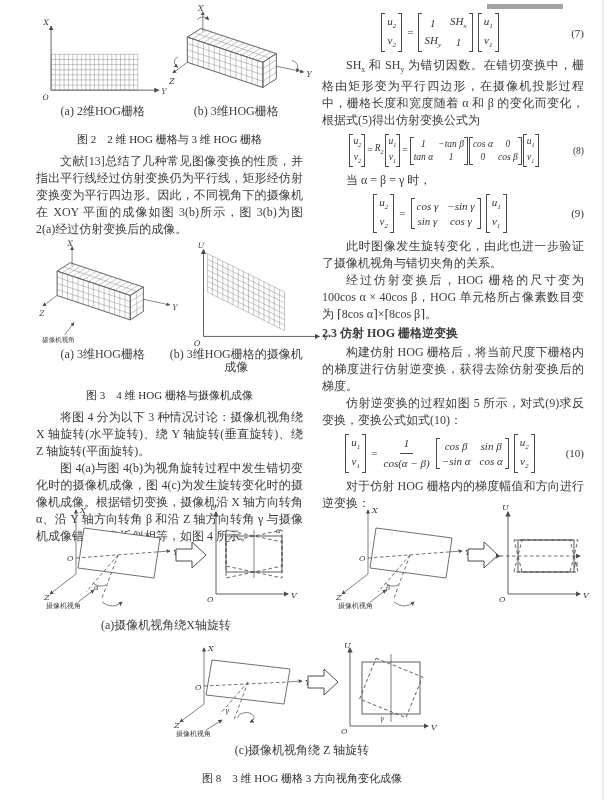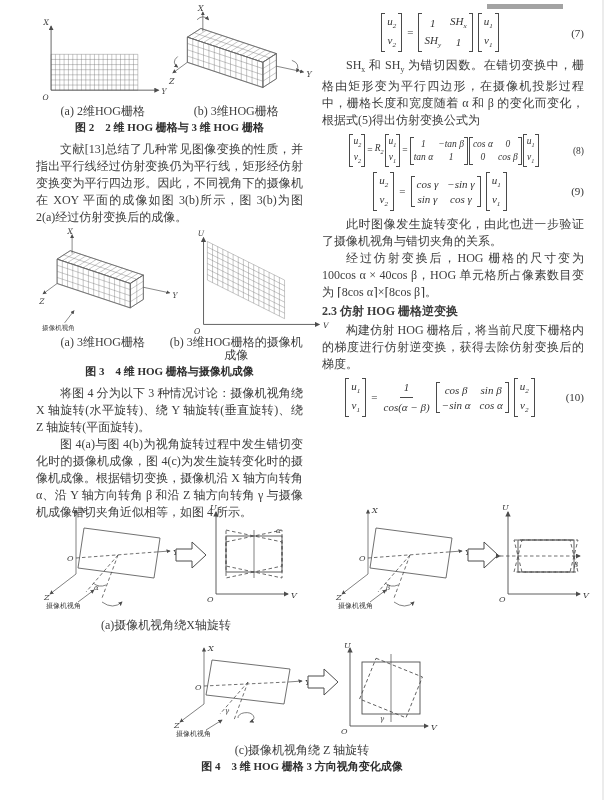--- a/index.html
+++ b/index.html
@@ -17,21 +17,21 @@
   .col-left{left:36px;top:6px;width:267px;}
   .col-right{left:322px;top:8px;width:262px;}
   p{margin:0;}
   .indent{text-indent:2em;}
 
   .figblock{text-align:center;margin:2px 0 6px 0;}
   .figpair{display:flex;justify-content:space-between;align-items:flex-end;}
   .subcaps{display:flex;}
   .subcap{font-size:12px;line-height:13px;color:#3f3f3f;text-align:center;text-indent:0;}
   .subcap.half{width:50%;}
-  .figcap{font-size:11px;font-weight:bold;color:#2e2e2e;line-height:15px;margin-top:2px;text-align:center;text-indent:0;}
+  .figcap{font-size:11px;font-weight:normal;color:#2e2e2e;line-height:15px;margin-top:14px;text-align:center;text-indent:0;}
 
   .h23{font-weight:bold;font-size:12px;margin:2px 0;text-indent:0;}
 
   
   .eq{position:relative;display:flex;align-items:center;justify-content:center;
       gap:3px;margin:5px 0;padding-right:26px;font-size:11px;font-style:italic;color:#333;}
   .eq .op{font-style:normal;padding:0 1px;}
   .eqnum{position:absolute;right:0;top:50%;transform:translateY(-50%);font-style:normal;}
   .mx{display:inline-grid;position:relative;padding:2px 6px;margin:0 1px;
       row-gap:3px;column-gap:9px;justify-items:center;align-items:center;line-height:1.1;}
@@ -216,20 +216,21 @@
         <span><span>0</span></span>
           <span><span>cos β</span></span>
       </span>
       <span class="mx c1">
           <span><span>u</span><sub>1</sub><span></span></span>
           <span><span>v</span><sub>1</sub><span></span></span>
         </span>
       <span class="eqnum">(8)</span>
     </div>
 
+    <p class="indent">当 α = β = γ 时，</p>
 
     <div class="eq">
       <span class="mx c1">
           <span><span>u</span><sub>2</sub><span></span></span>
           <span><span>v</span><sub>2</sub><span></span></span>
         </span>
       <span class="op">=</span>
       <span class="mx c2">
         <span><span>cos γ</span></span>
           <span><span>−sin γ</span></span>
@@ -242,20 +243,21 @@
         </span>
       <span class="eqnum">(9)</span>
     </div>
 
     <p class="indent">此时图像发生旋转变化，由此也进一步验证了摄像机视角与错切夹角的关系。</p>
     <p class="indent">经过仿射变换后，HOG 栅格的尺寸变为 100cos α × 40cos β，HOG 单元格所占像素数目变为 ⌈8cos α⌉×⌈8cos β⌉。</p>
 
     <p class="h23">2.3 仿射 HOG 栅格逆变换</p>
 
     <p class="indent">构建仿射 HOG 栅格后，将当前尺度下栅格内的梯度进行仿射逆变换，获得去除仿射变换后的梯度。</p>
+    <p class="indent">仿射逆变换的过程如图 5 所示，对式(9)求反变换，变换公式如式(10)：</p>
 
     <div class="eq">
       <span class="mx c1">
           <span><span>u</span><sub>1</sub><span></span></span>
           <span><span>v</span><sub>1</sub><span></span></span>
         </span>
       <span class="op">=</span>
       <span class="frac">
         <span class="fn"><span>1</span></span>
         <span class="fd"><span>cos(α − β)</span></span>
@@ -266,20 +268,21 @@
         <span><span>−sin α</span></span>
           <span><span>cos α</span></span>
       </span>
       <span class="mx c1">
           <span><span>u</span><sub>2</sub><span></span></span>
           <span><span>v</span><sub>2</sub><span></span></span>
         </span>
       <span class="eqnum">(10)</span>
     </div>
 
+    <p class="indent">对于仿射 HOG 栅格内的梯度幅值和方向进行逆变换：</p>
   </div>
 
   <div class="fig4row">
     <div class="fig4cell">
       <svg width="260" height="115" viewBox="0 0 260 115">
         <line class="ln thin" x1="40" y1="74" x2="40" y2="10" marker-end="url(#ah)"></line>
         <text x="44" y="13">X</text>
         <polygon class="face" points="48,28 124,38 118,78 42,68"></polygon>
         <line class="dash" x1="40" y1="58" x2="120" y2="52"></line>
         <line class="ln thin" x1="120" y1="52" x2="134" y2="51" marker-end="url(#ah)"></line>
@@ -366,14 +369,14 @@
       <text x="269" y="90">V</text>
       <text x="179" y="94">O</text>
       <rect class="dash" x="204" y="26" width="50" height="44" transform="rotate(22 229 48)"></rect>
       <rect class="ln" x="200" y="22" width="58" height="52" fill="none"></rect>
       <line class="ln thin" x1="229" y1="14" x2="229" y2="82"></line>
       <text class="gk" x="218" y="81">γ</text>
     </svg>
     <div class="subcap">(c)摄像机视角绕 Z 轴旋转</div>
   </div>
 
-  <div class="figcap cap4">图 4　3 维 HOG 栅格 3 方向视角变化成像</div>
+  <div class="figcap cap4">图 8　3 维 HOG 栅格 3 方向视角变化成像</div>
 </div>
 
 </body></html>

